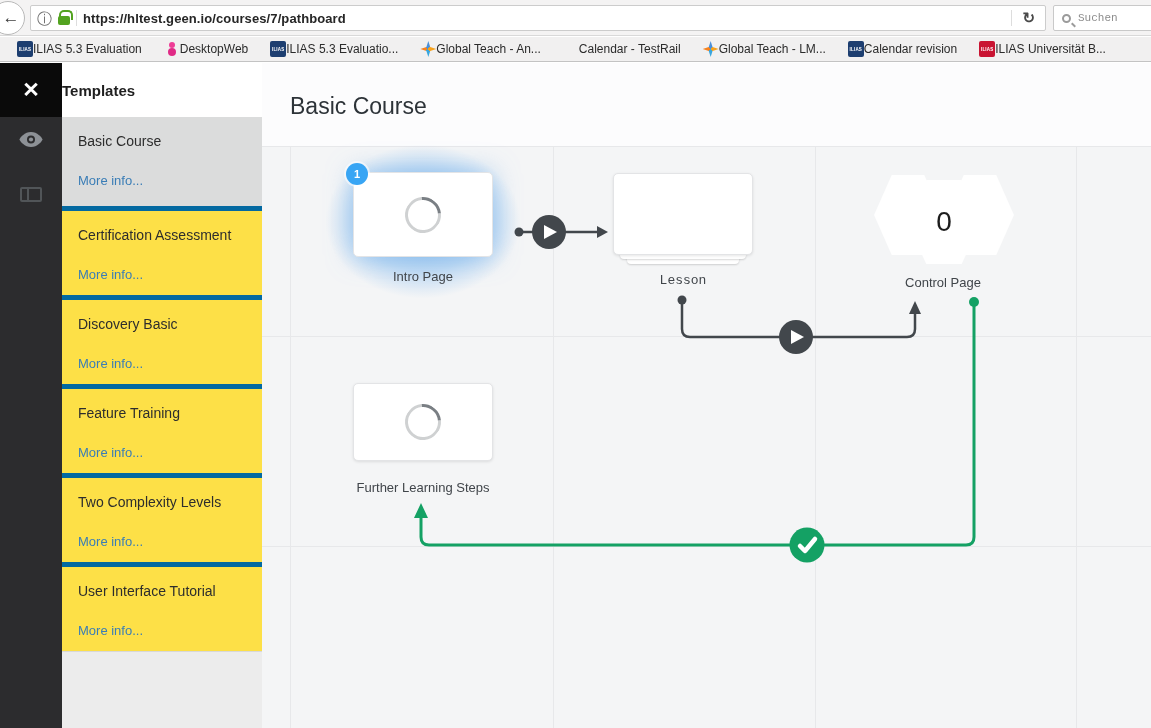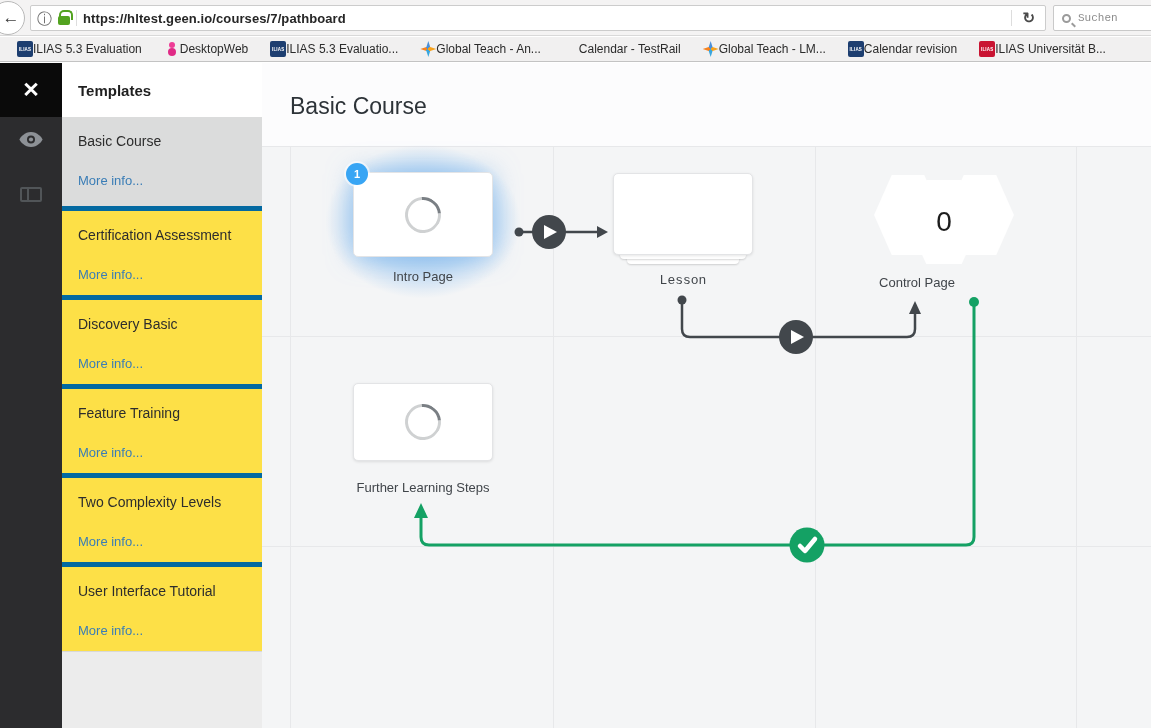--- a/index.html
+++ b/index.html
@@ -66,21 +66,21 @@
   .close-x { color:#fff; font-size:21px; font-weight:bold; }
   .rail-ic { position:absolute; left:0; width:62px; display:flex; justify-content:center; }
   .ric-eye { top:68px; }
   .ric-panel { top:124px; }
   .panel-ic { width:22px; height:15px; border:2px solid #515558; border-radius:2px; position:relative; }
   .panel-ic::before { content:''; position:absolute; left:5px; top:0; bottom:0;
     width:2px; background:#515558; }
 
   
   .sidebar { position:absolute; left:62px; top:63px; width:200px; height:665px; background:#fff; }
-  .sb-header { height:54px; display:flex; align-items:center; padding-left:16px;
+  .sb-header { height:54px; display:flex; align-items:center; 
     font-size:15px; font-weight:bold; color:#1f1f1f; background:#fff; }
   .tpl-item { height:89px; padding:16px 16px 0; border-top:5px solid #0369a1; background:#fde047; }
   .tpl-item.sel { background:#dbdcdc; border-top:none; }
   .tpl-title { font-size:14px; color:#2d2d2d; }
   .tpl-link { margin-top:24px; font-size:13px; color:#3a7db6; cursor:pointer; }
   .sb-footer { height:133px; background:#ececec; border-top:1px solid #d8d8d8; }
 
   
   .canvas { position:absolute; left:262px; top:63px; width:889px; height:665px;
     background:#fcfcfd; overflow:hidden; }
@@ -117,21 +117,21 @@
     filter:drop-shadow(0 2px 3px rgba(0,0,0,.12)); }
   .hex-bl { left:612px; top:112px; width:68px; height:80px; }
   .hex-br { left:684px; top:112px; width:68px; height:80px; }
   .hex-front { left:645px; top:117px; width:74px; height:84px; z-index:5;
     display:flex; align-items:center; justify-content:center;
     font-size:28px; color:#1c1c1c; }
 
   .node-label { position:absolute; text-align:center; font-size:13px; color:#40454a; z-index:4; }
   .lbl-intro { left:61px; width:200px; top:206px; }
   .lbl-lesson { left:321px; width:200px; top:210px;font-family:Liberation Mono, monospace; }
-  .lbl-control { left:555px; width:200px; top:212px; }
+  .lbl-control { left:581px; width:200px; top:212px; }
   .lbl-fls { left:41px; width:240px; top:417px; }
 </style>
 </head>
 <body>
 
 <div class="topbar">
   <div class="back-btn">
     <span>←</span>
   </div>
   <div class="urlbar">

